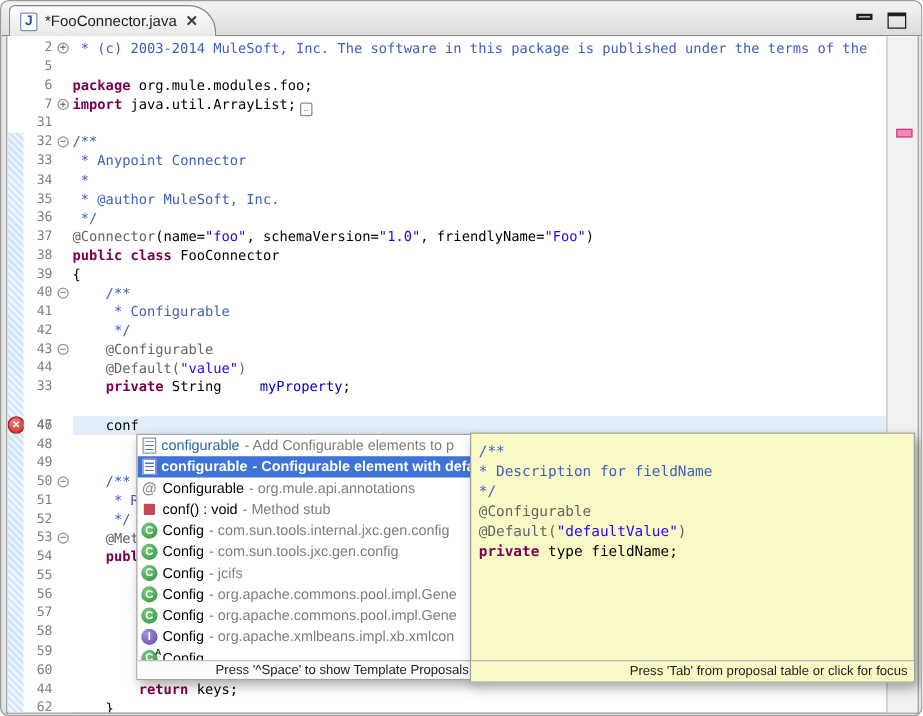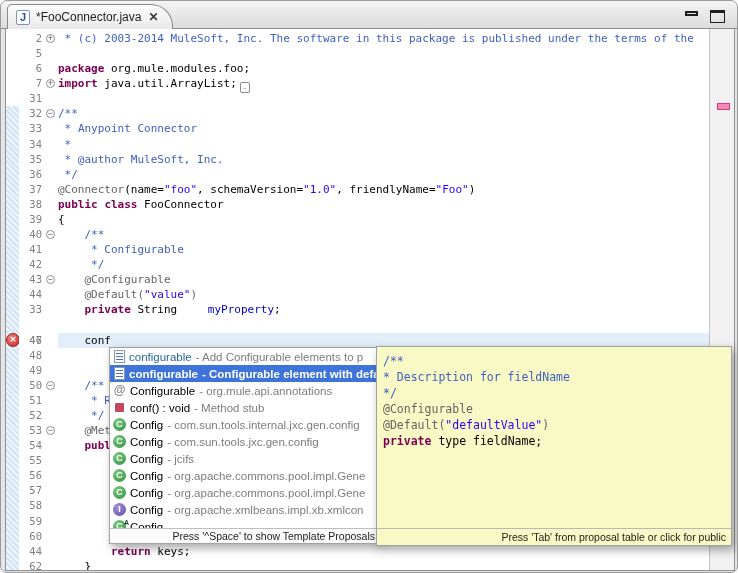--- a/index.html
+++ b/index.html
@@ -273,16 +273,16 @@
 
   <div class="infopopup">
     <div class="info-code" id="infoCode">
         <div class="cl"><span class="tk-cm">/**</span></div>
         <div class="cl"><span class="tk-cm">* Description for fieldName</span></div>
         <div class="cl"><span class="tk-cm">*/</span></div>
         <div class="cl"><span class="tk-ann">@Configurable</span></div>
         <div class="cl"><span class="tk-ann">@Default(</span><span class="tk-str">"defaultValue"</span><span class="tk-ann">)</span></div>
         <div class="cl"><span class="tk-kw">private</span><span class="tk-pl"> type fieldName;</span></div>
       </div>
-    <div class="info-status">Press 'Tab' from proposal table or click for public</div>
+    <div class="info-status">Press 'Tab' from proposal table or click for focus</div>
   </div>
 
 </div>
 
 </body></html>

